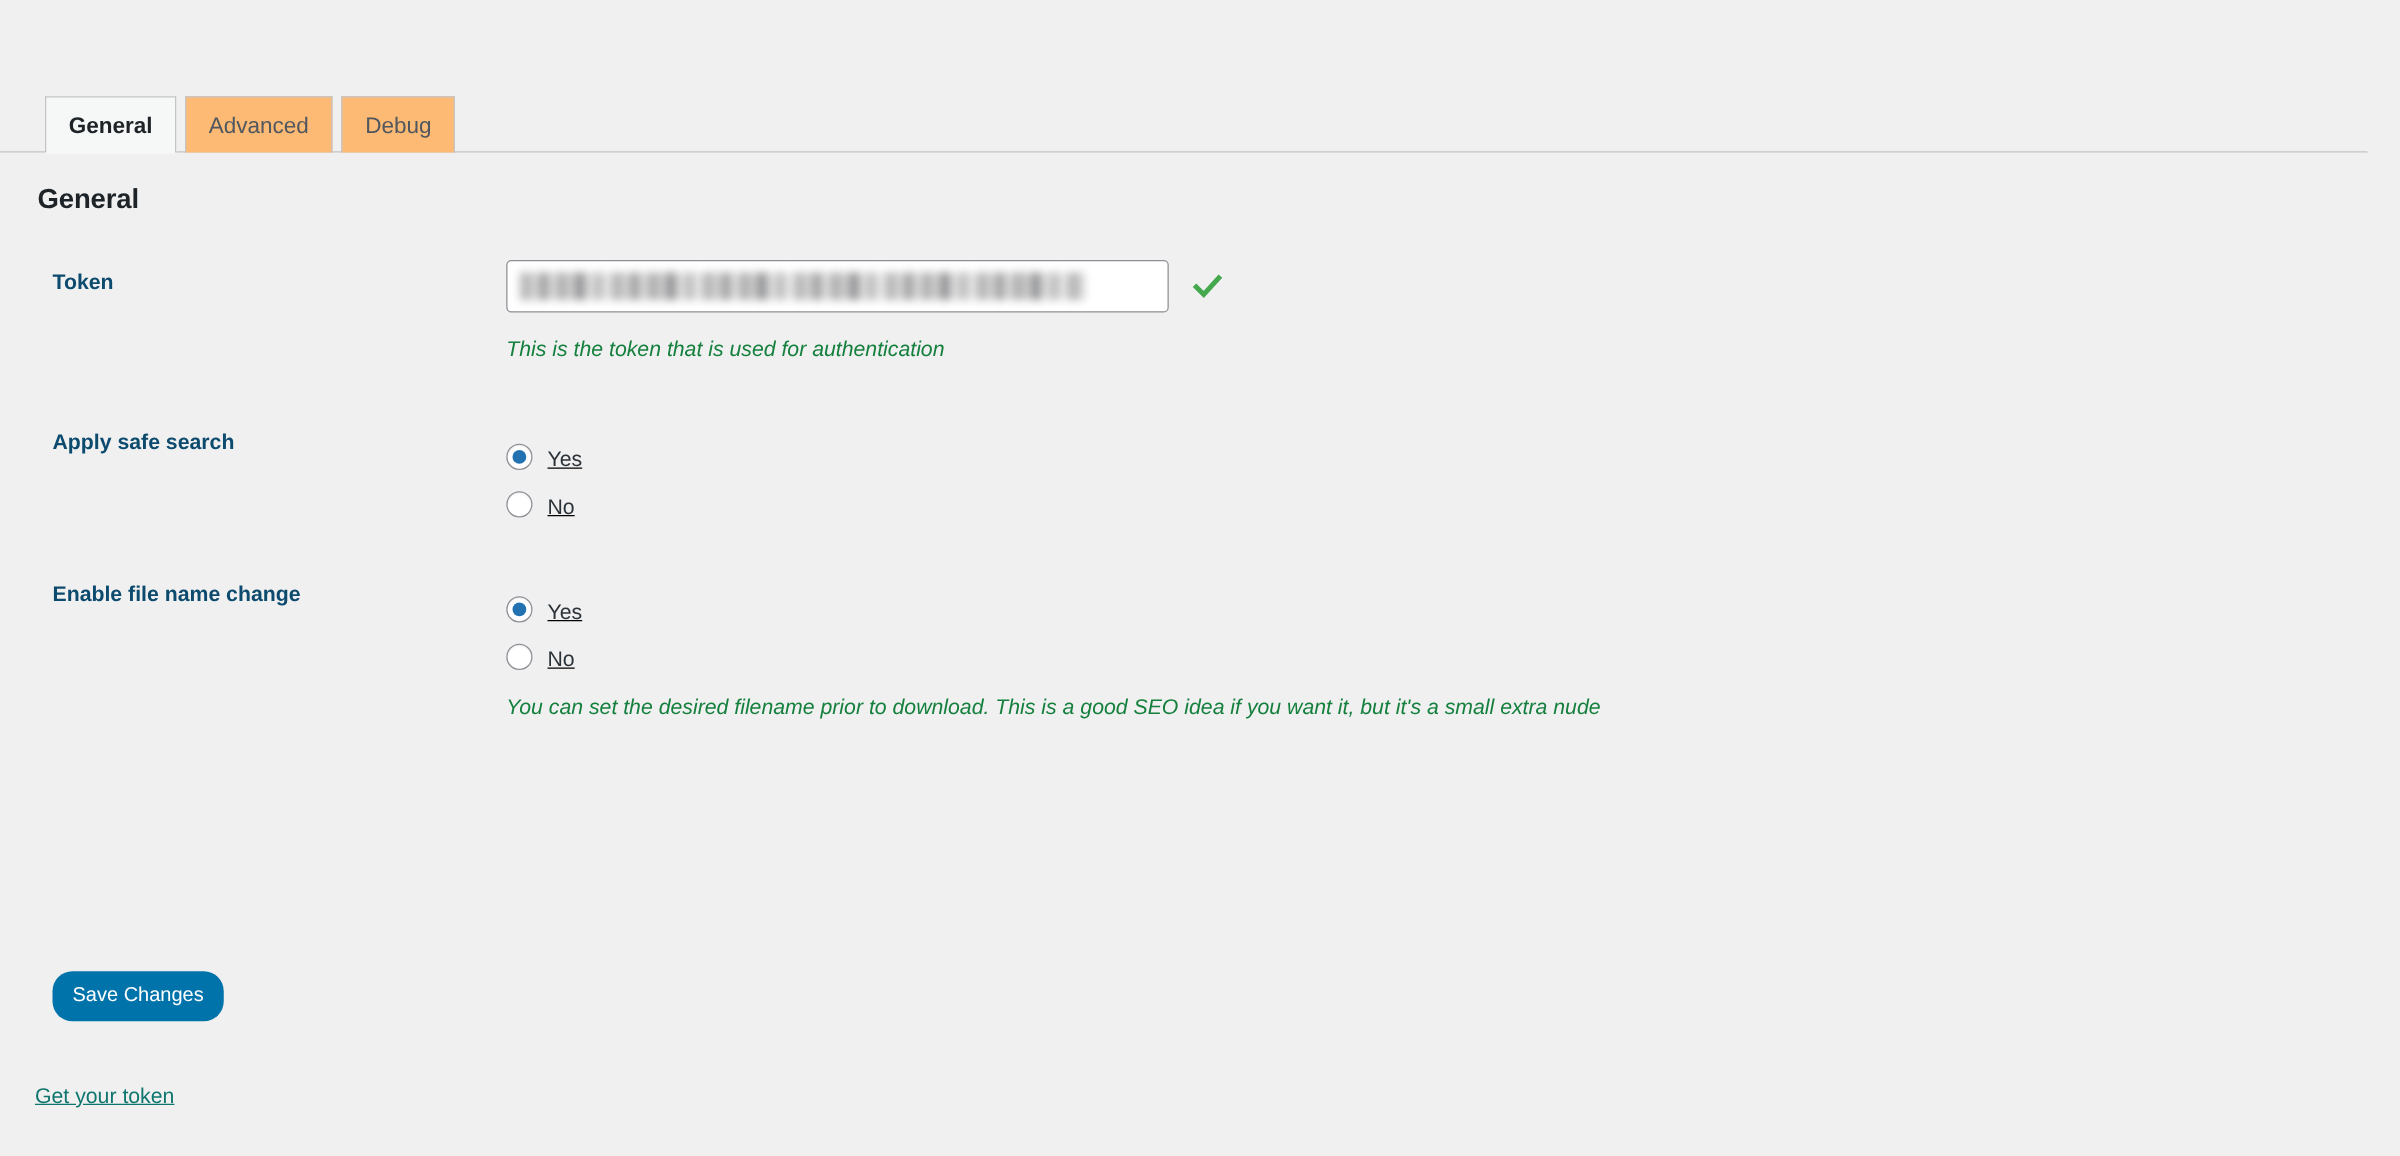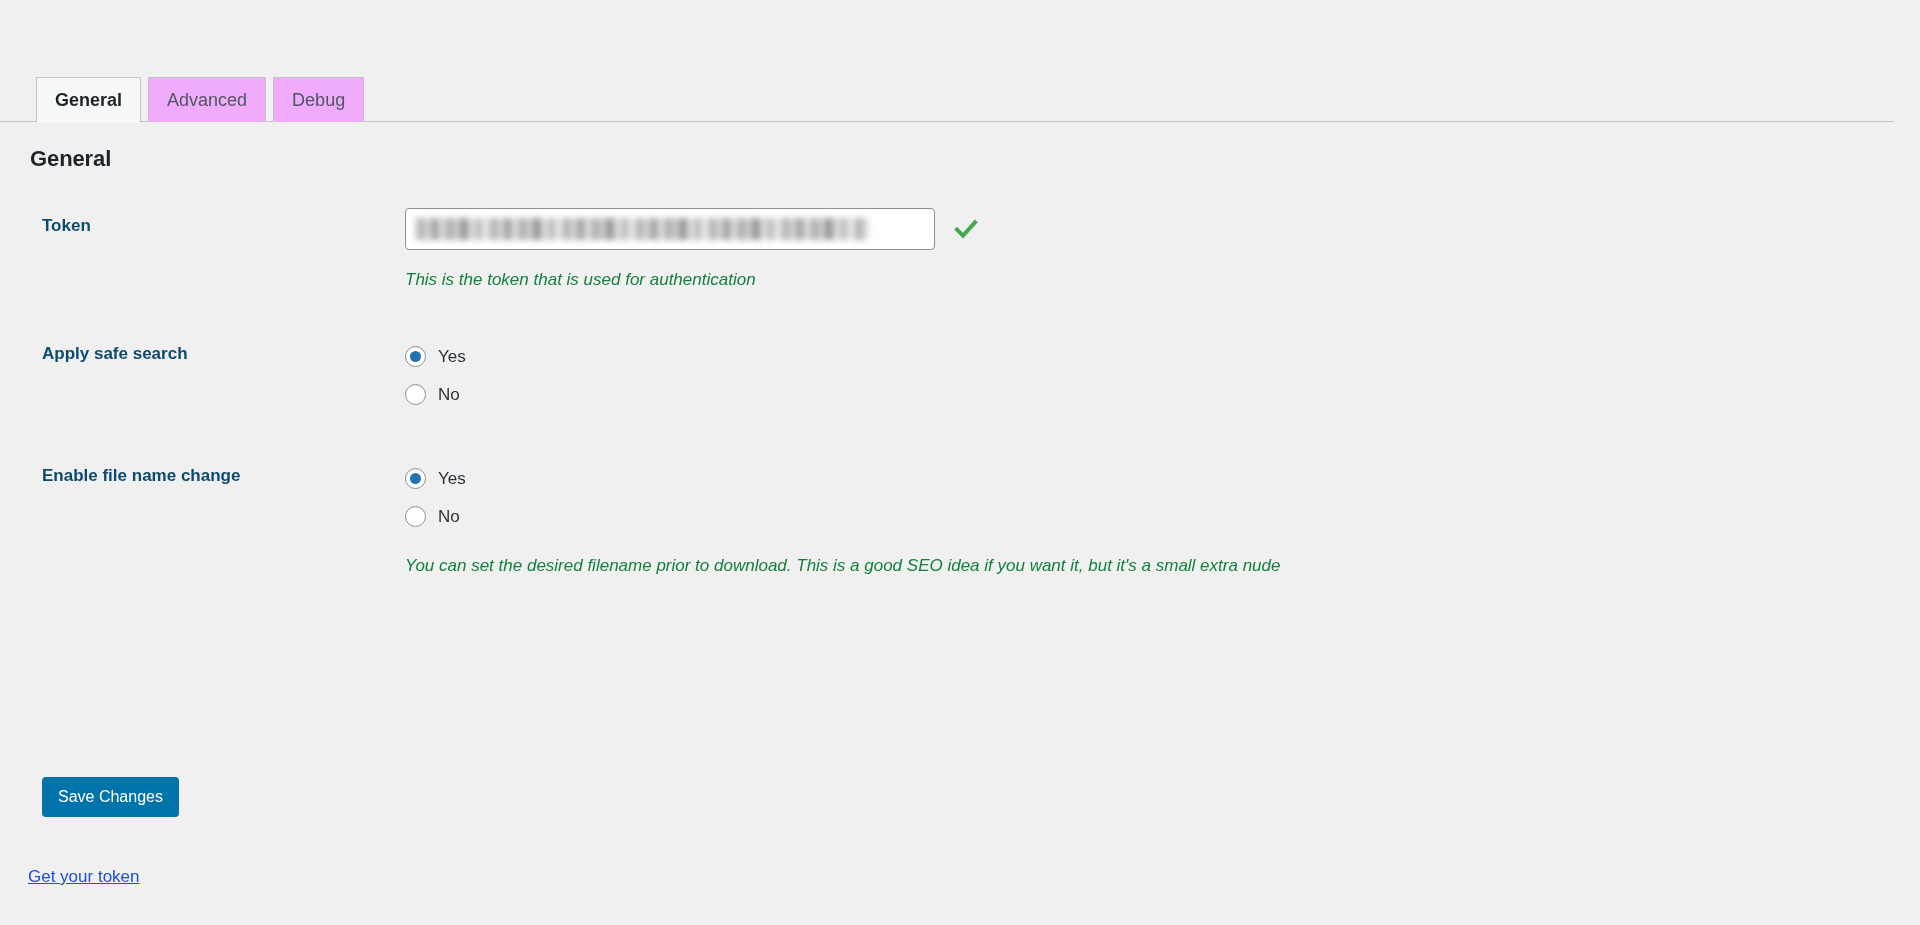--- a/index.html
+++ b/index.html
@@ -36,21 +36,21 @@
     width: 1894px;
   }
   .tab {
     display: inline-block;
     font-size: 18px;
     line-height: 1;
     padding: 13px 18px 13px 18px;
     margin-right: 7px;
     border: 1px solid #c3c4c7;
     border-bottom: none;
-    background: #f0abfc;
+    background: #fdba74;
     color: #50575e;
     cursor: pointer;
     position: relative;
     top: 1px;
     white-space: nowrap;
     font-weight: 400;
   }
   .tab.active {
     background: #f6f7f7;
     color: #1d2327;
@@ -151,24 +151,25 @@
     color: #15803d;
     margin-top: 18px;
     line-height: 1.4;
     white-space: nowrap;
   }
 
   
   .radio-group { padding-top: 2px; }
   .radio-row {
     display: flex;
-    align-items: center;
+    align-items: flex-end;
     height: 38px;
     cursor: pointer;
     width: max-content;
+    text-decoration: underline;
   }
   .radio {
     width: 21px;
     height: 21px;
     border-radius: 50%;
     border: 1px solid #8c8f94;
     background: #fff;
     margin-right: 12px;
     position: relative;
     flex: 0 0 21px;
@@ -193,37 +194,37 @@
   }
 
   
   .save-btn {
     position: absolute;
     left: 42px;
     top: 729px;
     background: #0073aa;
     color: #fff;
     border: none;
-    border-radius: 4px;
+    border-radius: 16px;
     font-size: 16px;
     font-family: "Liberation Sans", sans-serif;
     padding: 0 16px;
     height: 40px;
     line-height: 40px;
     cursor: pointer;
     white-space: nowrap;
   }
 
   
   .token-link {
     position: absolute;
     left: 28px;
     top: 819px;
     font-size: 17px;
-    color: #1d4ed8;
+    color: #0f766e;
     text-decoration: underline;
     cursor: pointer;
   }
 </style>
 </head>
 <body>
 
 <div id="page">
 
   <div class="tab-bar">

